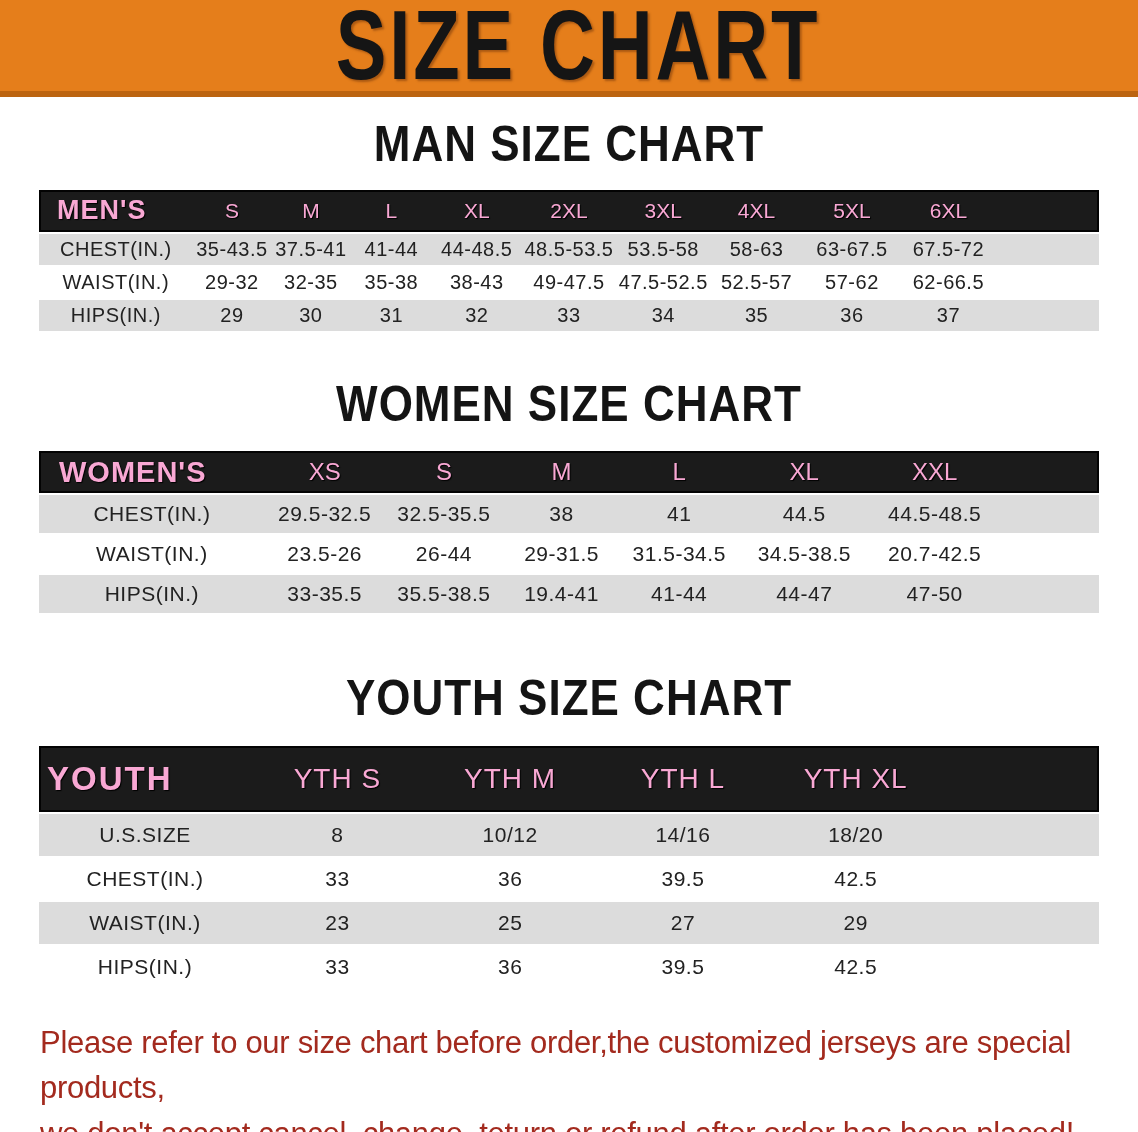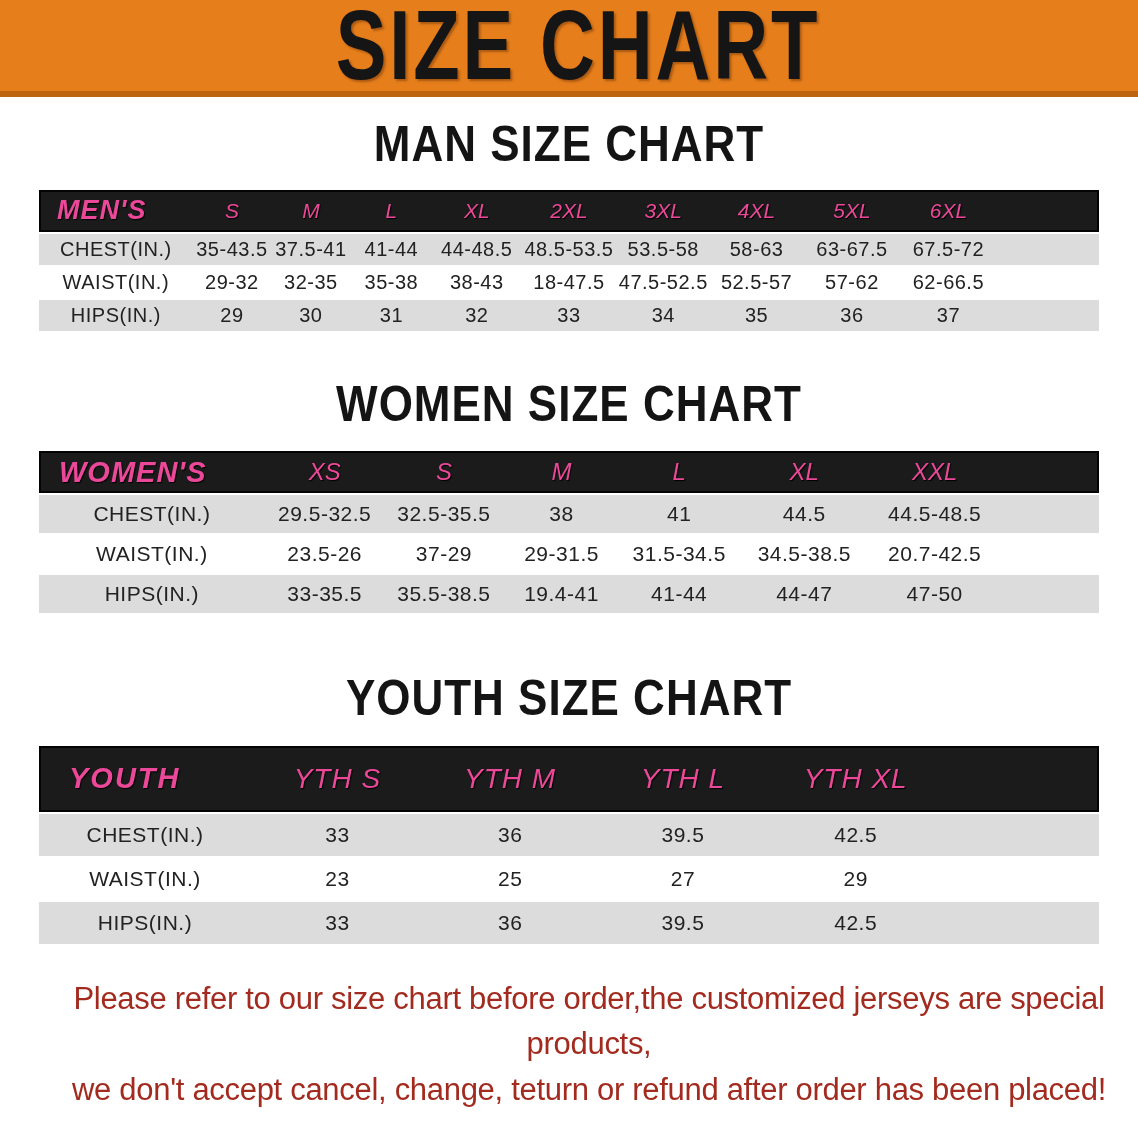--- a/index.html
+++ b/index.html
@@ -60,28 +60,27 @@
   #youth-section .table-wrap { margin-top: 20px; }
 
   table {
     width: 100%;
     table-layout: fixed;
     border-collapse: separate;
     border-spacing: 0 2px;
   }
   thead th {
     background: var(--bar-black);
-    color: #ec4899;
+    color: #f9a8d4;
     font-weight: normal;
     text-align: center;
     vertical-align: middle;
     border-top: 2px solid var(--bar-border);
     border-bottom: 2px solid var(--bar-border);
     text-shadow: 1px 1px 1px #000;
-    font-style: italic;
   }
   thead th.corner {
     text-align: left;
     font-weight: 800;
     border-left: 2px solid var(--bar-border);
   }
   thead th.filler { border-right: 2px solid var(--bar-border); }
   tbody td {
     text-align: center;
     vertical-align: middle;
@@ -113,36 +112,35 @@
   .womens th:nth-child(1) { width: 21.3%; }
   .womens th:nth-child(2) { width: 11.3%; }
   .womens th:nth-child(3) { width: 11.2%; }
   .womens th:nth-child(4) { width: 11.0%; }
   .womens th:nth-child(5) { width: 11.2%; }
   .womens th:nth-child(6) { width: 12.4%; }
   .womens th:nth-child(7) { width: 12.2%; }
 
   
   .youth thead th { height: 66px; font-size: 28px; letter-spacing: 1px; }
-  .youth thead th.corner { font-size: 29px; padding-left: 28px; letter-spacing: 2px; }
+  .youth thead th.corner { font-size: 33px; padding-left: 6px; letter-spacing: 2px; }
   .youth tbody td { height: 42px; font-size: 21px; }
   .youth th:nth-child(1) { width: 20.0%; }
   .youth th:nth-child(2) { width: 16.3%; }
   .youth th:nth-child(3) { width: 16.3%; }
   .youth th:nth-child(4) { width: 16.3%; }
   .youth th:nth-child(5) { width: 16.3%; }
 
   
   .footer-note { margin: 30px 0 0 40px; }
   .footer-note p {
     font-size: 31px;
     line-height: 1.47;
     color: var(--footer-red);
     letter-spacing: -0.3px;
-    text-align: center;
   }
 </style>
 </head>
 <body style="--banner-orange: #E57E1B; --banner-edge: #BC6410; --bar-black: #1b1b1b; --row-gray: #dcdcdc; --footer-red: #A32A1E;">
 
 <header class="banner">
   <span class="banner-title">SIZE CHART</span>
 </header>
 
 <section id="man-section">
@@ -177,21 +175,21 @@
             <td>63-67.5</td>
             <td>67.5-72</td>
             <td class="filler"></td>
           </tr>
           <tr>
             <td class="row-label">WAIST(IN.)</td>
             <td>29-32</td>
             <td>32-35</td>
             <td>35-38</td>
             <td>38-43</td>
-            <td>18-47.5</td>
+            <td>49-47.5</td>
             <td>47.5-52.5</td>
             <td>52.5-57</td>
             <td>57-62</td>
             <td>62-66.5</td>
             <td class="filler"></td>
           </tr>
           <tr>
             <td class="row-label">HIPS(IN.)</td>
             <td>29</td>
             <td>30</td>
@@ -232,21 +230,21 @@
             <td>32.5-35.5</td>
             <td>38</td>
             <td>41</td>
             <td>44.5</td>
             <td>44.5-48.5</td>
             <td class="filler"></td>
           </tr>
           <tr>
             <td class="row-label">WAIST(IN.)</td>
             <td>23.5-26</td>
-            <td>37-29</td>
+            <td>26-44</td>
             <td>29-31.5</td>
             <td>31.5-34.5</td>
             <td>34.5-38.5</td>
             <td>20.7-42.5</td>
             <td class="filler"></td>
           </tr>
           <tr>
             <td class="row-label">HIPS(IN.)</td>
             <td>33-35.5</td>
             <td>35.5-38.5</td>
@@ -270,20 +268,28 @@
             <th class="corner">YOUTH</th>
             <th>YTH S</th>
             <th>YTH M</th>
             <th>YTH L</th>
             <th>YTH XL</th>
             <th class="filler"></th>
           </tr>
         </thead>
         <tbody>
           <tr>
+            <td class="row-label">U.S.SIZE</td>
+            <td>8</td>
+            <td>10/12</td>
+            <td>14/16</td>
+            <td>18/20</td>
+            <td class="filler"></td>
+          </tr>
+          <tr>
             <td class="row-label">CHEST(IN.)</td>
             <td>33</td>
             <td>36</td>
             <td>39.5</td>
             <td>42.5</td>
             <td class="filler"></td>
           </tr>
           <tr>
             <td class="row-label">WAIST(IN.)</td>
             <td>23</td>

